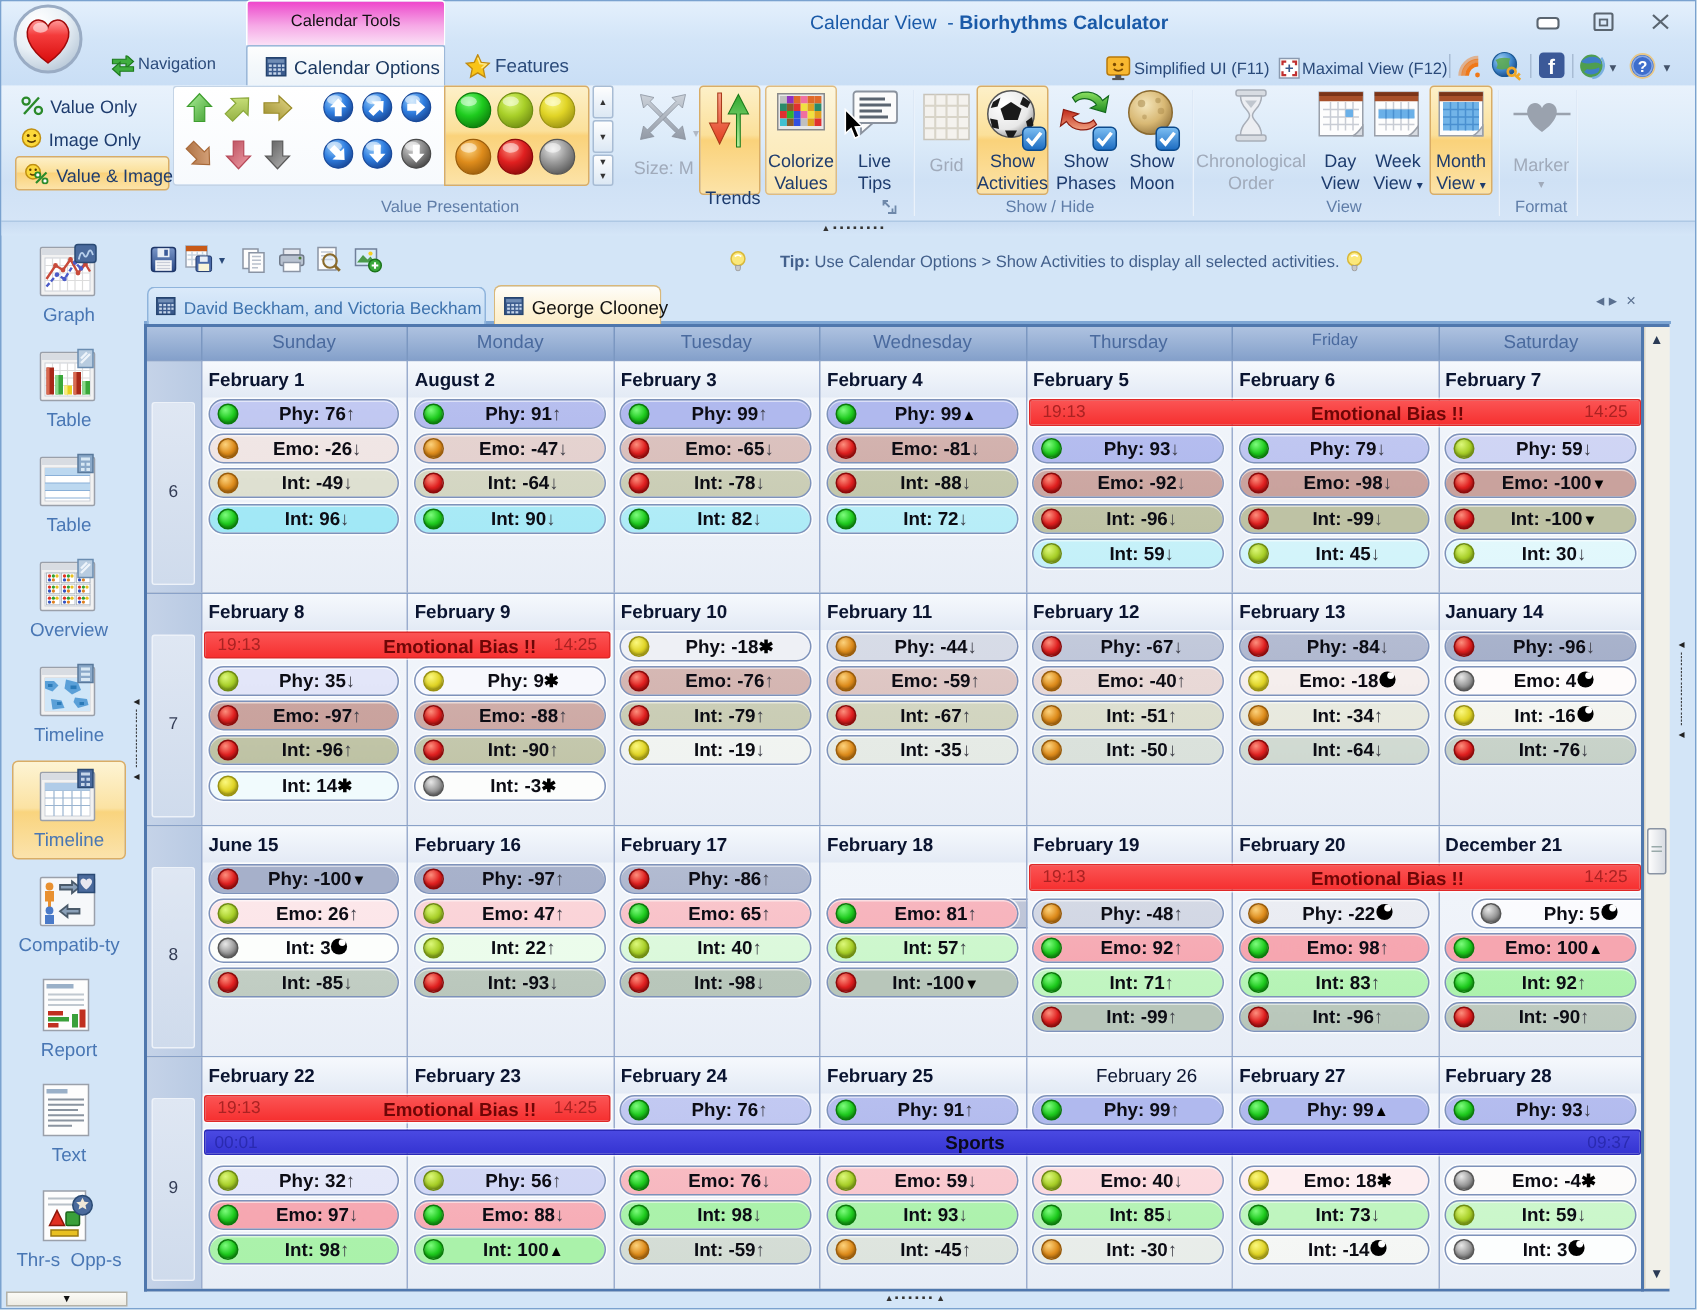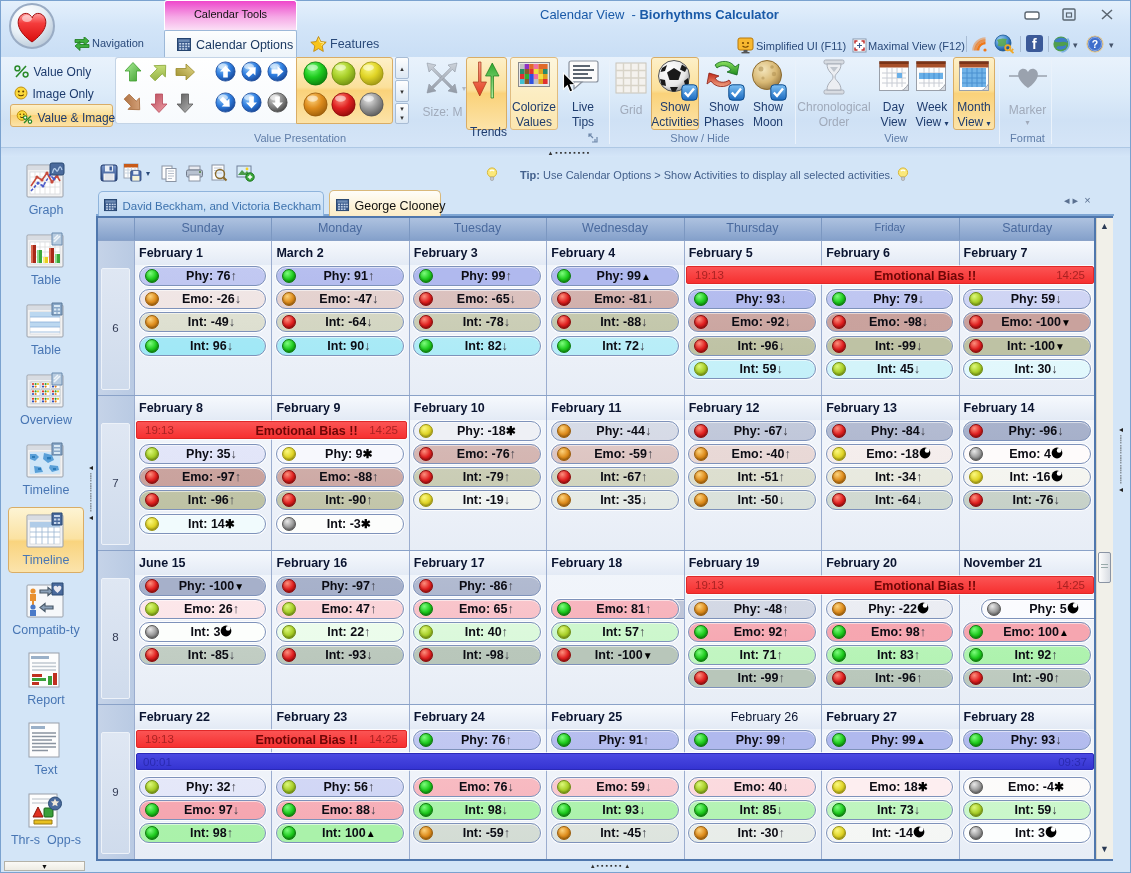--- a/index.html
+++ b/index.html
@@ -953,21 +953,21 @@
 <div class="pill" style="left:138.5px;top:312.4px;width:127.9px;height:20px;background:linear-gradient(#dfe1d2,#dddfd0);">
     <span class="ball" style="background:radial-gradient(circle at 36% 28%, #fcd27c 0%, #de8c1c 52%, #9a5c0a 100%);box-shadow:inset 0 -1px 2px rgba(0,0,0,.25);border:.5px solid #9a5c0a;"></span>
     <div class="tx">Int:&nbsp;-49<span class="ar">↓</span></div>
   </div>
 <div class="pill" style="left:138.5px;top:335.6px;width:127.9px;height:20px;background:linear-gradient(#a3e8f6,#a0e8f6);">
     <span class="ball" style="background:radial-gradient(circle at 36% 28%, #7dfc7d 0%, #1ecb1e 52%, #0b7a0b 100%);box-shadow:inset 0 -1px 2px rgba(0,0,0,.25);border:.5px solid #0b7a0b;"></span>
     <div class="tx">Int:&nbsp;96<span class="ar">↓</span></div>
   </div>
 <div class="abs" style="left:272.42857142857144px;top:241.0px;width:136.42857142857142px;height:153.75px;background:linear-gradient(#f2f6fb,#eef2f9 60%,#e7edf6);"></div>
 <div class="abs" style="left:272.42857142857144px;top:241.0px;width:136.42857142857142px;height:24px;background:linear-gradient(#f6f9fd,#e3eaf5);"></div>
-<div class="abs" style="left:276.42857142857144px;top:246.0px;width:127.42857142857142px;height:15px;font-size:12.5px;font-weight:700;color:#0a1430;">March 2</div>
+<div class="abs" style="left:276.42857142857144px;top:246.0px;width:127.42857142857142px;height:15px;font-size:12.5px;font-weight:700;color:#0a1430;">August 2</div>
 <div class="abs" style="left:271.42857142857144px;top:241.0px;width:1px;height:153.75px;background:#9badcf;"></div>
 <div class="pill" style="left:275.9px;top:266.0px;width:127.9px;height:20px;background:linear-gradient(#b7bfef,#b4bcee);">
     <span class="ball" style="background:radial-gradient(circle at 36% 28%, #7dfc7d 0%, #1ecb1e 52%, #0b7a0b 100%);box-shadow:inset 0 -1px 2px rgba(0,0,0,.25);border:.5px solid #0b7a0b;"></span>
     <div class="tx">Phy:&nbsp;91<span class="ar">↑</span></div>
   </div>
 <div class="pill" style="left:275.9px;top:289.2px;width:127.9px;height:20px;background:linear-gradient(#e5d3d0,#e4d1cf);">
     <span class="ball" style="background:radial-gradient(circle at 36% 28%, #fcd27c 0%, #de8c1c 52%, #9a5c0a 100%);box-shadow:inset 0 -1px 2px rgba(0,0,0,.25);border:.5px solid #9a5c0a;"></span>
     <div class="tx">Emo:&nbsp;-47<span class="ar">↓</span></div>
   </div>
 <div class="pill" style="left:275.9px;top:312.4px;width:127.9px;height:20px;background:linear-gradient(#d5d7c4,#d3d6c2);">
@@ -1205,21 +1205,21 @@
 <div class="pill" style="left:825.6px;top:467.1px;width:127.9px;height:20px;background:linear-gradient(#e8eae0,#e8e9de);">
     <span class="ball" style="background:radial-gradient(circle at 36% 28%, #fcd27c 0%, #de8c1c 52%, #9a5c0a 100%);box-shadow:inset 0 -1px 2px rgba(0,0,0,.25);border:.5px solid #9a5c0a;"></span>
     <div class="tx">Int:&nbsp;-34<span class="ar">↑</span></div>
   </div>
 <div class="pill" style="left:825.6px;top:490.4px;width:127.9px;height:20px;background:linear-gradient(#d1dad2,#cfd9d1);">
     <span class="ball" style="background:radial-gradient(circle at 36% 28%, #fc8f7d 0%, #e02020 52%, #8c0a0a 100%);box-shadow:inset 0 -1px 2px rgba(0,0,0,.25);border:.5px solid #8c0a0a;"></span>
     <div class="tx">Int:&nbsp;-64<span class="ar">↓</span></div>
   </div>
 <div class="abs" style="left:959.5714285714284px;top:395.75px;width:136.42857142857142px;height:153.75px;background:linear-gradient(#f2f6fb,#eef2f9 60%,#e7edf6);"></div>
 <div class="abs" style="left:959.5714285714284px;top:395.75px;width:136.42857142857142px;height:24px;background:linear-gradient(#f6f9fd,#e3eaf5);"></div>
-<div class="abs" style="left:963.5714285714284px;top:400.75px;width:127.42857142857142px;height:15px;font-size:12.5px;font-weight:700;color:#0a1430;">February 14</div>
+<div class="abs" style="left:963.5714285714284px;top:400.75px;width:127.42857142857142px;height:15px;font-size:12.5px;font-weight:700;color:#0a1430;">January 14</div>
 <div class="abs" style="left:958.5714285714284px;top:395.75px;width:1px;height:153.75px;background:#9badcf;"></div>
 <div class="pill" style="left:963.1px;top:420.8px;width:127.9px;height:20px;background:linear-gradient(#a9b3cc,#a6b0ca);">
     <span class="ball" style="background:radial-gradient(circle at 36% 28%, #fc8f7d 0%, #e02020 52%, #8c0a0a 100%);box-shadow:inset 0 -1px 2px rgba(0,0,0,.25);border:.5px solid #8c0a0a;"></span>
     <div class="tx">Phy:&nbsp;-96<span class="ar">↓</span></div>
   </div>
 <div class="pill" style="left:963.1px;top:443.9px;width:127.9px;height:20px;background:linear-gradient(#fefbfb,#fefbfb);">
     <span class="ball" style="background:radial-gradient(circle at 36% 28%, #e8e8e8 0%, #9b9b9b 52%, #565656 100%);box-shadow:inset 0 -1px 2px rgba(0,0,0,.25);border:.5px solid #565656;"></span>
     <div class="tx">Emo:&nbsp;4<svg width="12" height="12" viewBox="0 0 12 12" style="vertical-align:-1px">
         <circle cx="6" cy="6" r="5.4" fill="#000"></circle>
         <circle cx="8.1" cy="3.4" r="2.3" fill="#fff"></circle>
@@ -1366,21 +1366,21 @@
 <div class="pill" style="left:825.6px;top:645.1px;width:127.9px;height:20px;background:linear-gradient(#b8f4b8,#b5f3b5);">
     <span class="ball" style="background:radial-gradient(circle at 36% 28%, #7dfc7d 0%, #1ecb1e 52%, #0b7a0b 100%);box-shadow:inset 0 -1px 2px rgba(0,0,0,.25);border:.5px solid #0b7a0b;"></span>
     <div class="tx">Int:&nbsp;83<span class="ar">↑</span></div>
   </div>
 <div class="pill" style="left:825.6px;top:668.3px;width:127.9px;height:20px;background:linear-gradient(#bac8bc,#b8c6ba);">
     <span class="ball" style="background:radial-gradient(circle at 36% 28%, #fc8f7d 0%, #e02020 52%, #8c0a0a 100%);box-shadow:inset 0 -1px 2px rgba(0,0,0,.25);border:.5px solid #8c0a0a;"></span>
     <div class="tx">Int:&nbsp;-96<span class="ar">↑</span></div>
   </div>
 <div class="abs" style="left:959.5714285714284px;top:550.5px;width:136.42857142857142px;height:153.75px;background:linear-gradient(#f2f6fb,#eef2f9 60%,#e7edf6);"></div>
 <div class="abs" style="left:959.5714285714284px;top:550.5px;width:136.42857142857142px;height:24px;background:linear-gradient(#f6f9fd,#e3eaf5);"></div>
-<div class="abs" style="left:963.5714285714284px;top:555.5px;width:127.42857142857142px;height:15px;font-size:12.5px;font-weight:700;color:#0a1430;">November 21</div>
+<div class="abs" style="left:963.5714285714284px;top:555.5px;width:127.42857142857142px;height:15px;font-size:12.5px;font-weight:700;color:#0a1430;">December 21</div>
 <div class="abs" style="left:958.5714285714284px;top:550.5px;width:1px;height:153.75px;background:#9badcf;"></div>
 <div class="pill" style="left:981px;top:598.7px;width:127.9px;height:20px;background:linear-gradient(#fbfbfe,#fafbfe);">
     <span class="ball" style="background:radial-gradient(circle at 36% 28%, #e8e8e8 0%, #9b9b9b 52%, #565656 100%);box-shadow:inset 0 -1px 2px rgba(0,0,0,.25);border:.5px solid #565656;"></span>
     <div class="tx">Phy:&nbsp;5<svg width="12" height="12" viewBox="0 0 12 12" style="vertical-align:-1px">
         <circle cx="6" cy="6" r="5.4" fill="#000"></circle>
         <circle cx="8.1" cy="3.4" r="2.3" fill="#fff"></circle>
       </svg></div>
   </div>
 <div class="pill" style="left:963.1px;top:621.9px;width:127.9px;height:20px;background:linear-gradient(#f6a6b0,#f6a6b0);">
     <span class="ball" style="background:radial-gradient(circle at 36% 28%, #7dfc7d 0%, #1ecb1e 52%, #0b7a0b 100%);box-shadow:inset 0 -1px 2px rgba(0,0,0,.25);border:.5px solid #0b7a0b;"></span>
@@ -1541,20 +1541,21 @@
         <circle cx="8.1" cy="3.4" r="2.3" fill="#fff"></circle>
       </svg></div>
   </div>
 <div class="bannerEB" style="left:136px;top:730px;width:271px;height:18px;">
     <span style="position:absolute;left:8px;top:2px;font-size:11.5px;color:#aa2222;">19:13</span>
     <span style="position:absolute;left:70px;right:0;top:1.5px;text-align:center;font-size:12.5px;font-weight:700;color:#6e0606;">Emotional Bias !!</span>
     <span style="position:absolute;right:8px;top:2px;font-size:11.5px;color:#aa2222;">14:25</span>
   </div>
 <div class="abs" style="left:136px;top:753px;width:958px;height:17px;background:linear-gradient(#4a49e2,#3534d2);border:1px solid #2a29b8;border-radius:2px;box-shadow:0 0 0 1px rgba(255,255,255,.7);">
     <span style="position:absolute;left:6px;top:2px;font-size:11.5px;color:#2a2ab0;">00:01</span>
+    <span style="position:absolute;left:70px;right:0;top:1px;text-align:center;font-size:12.5px;font-weight:700;color:#0a0a1a;">Sports</span>
     <span style="position:absolute;right:6px;top:2px;font-size:11.5px;color:#2a2ab0;">09:37</span>
   </div>
 <div class="abs" style="left:1094px;top:216px;width:2px;height:645px;background:#4f77ad;"></div>
 <div class="abs" style="left:1096px;top:218px;width:17px;height:641px;background:#f1f0e9;border-left:1px solid #d8d4c8;"></div>
 <div class="abs" style="left:1098px;top:221px;width:13px;height:12px;font-size:9px;color:#2a3a55;text-align:center;">▲</div>
 <div class="abs" style="left:1098px;top:844px;width:13px;height:12px;font-size:9px;color:#2a3a55;text-align:center;">▼</div>
 <div class="abs" style="left:1098px;top:552px;width:13px;height:31px;background:linear-gradient(90deg,#fdfdfd,#d8dce2);border:1px solid #8a94a4;border-radius:2px;">
     <div style="margin:11px 2px;border-top:1px solid #9aa;border-bottom:1px solid #9aa;height:4px"></div>
   </div>
 <div class="abs" style="left:1116px;top:425px;width:10px;height:100px;font-size:8px;color:#222;line-height:10px;text-align:center;">◂<br><span>┊<br>┊<br>┊<br>┊<br>┊</span><br>◂</div>

